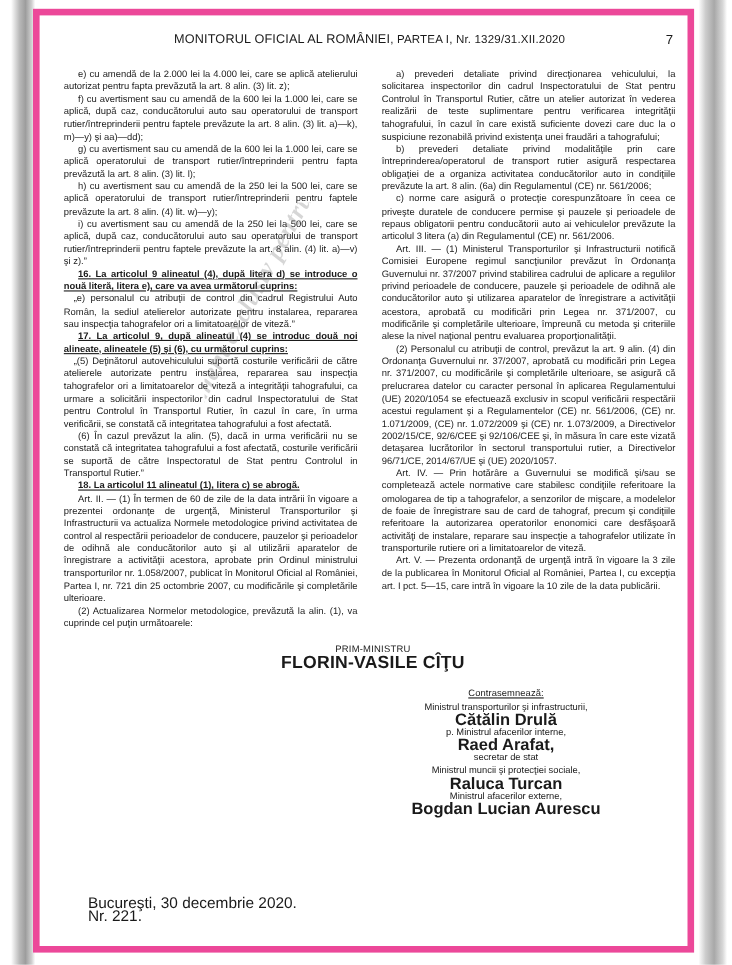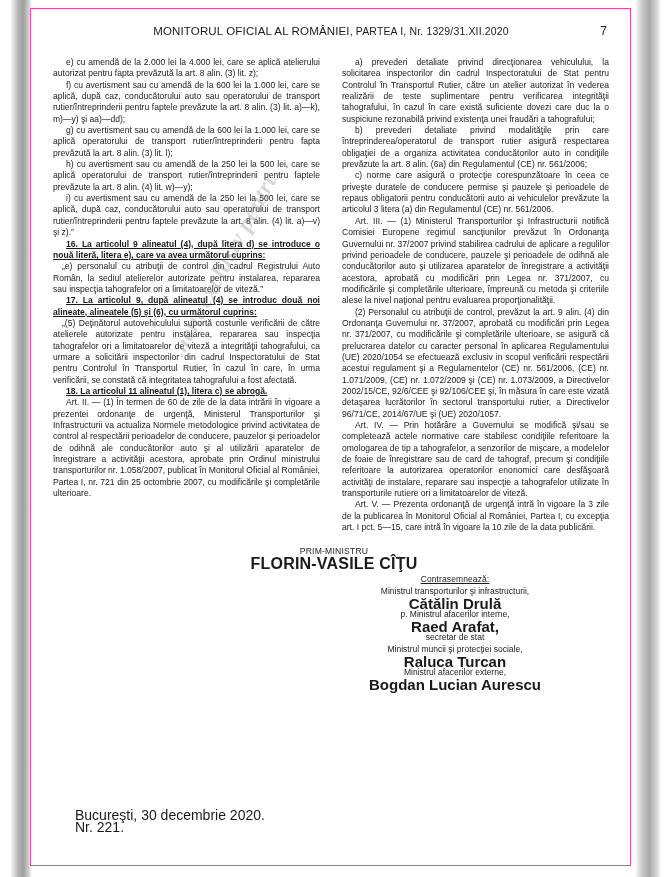--- a/index.html
+++ b/index.html
@@ -29,21 +29,21 @@
     background: linear-gradient(to right, #ffffff 0%, #cccccc 25%, #a8a8a8 55%, #d8d8d8 85%, #ffffff 100%); }
 
   
   .sheet {
     position: absolute;
     left: 30px;
     top: 8px;
     width: 601px;
     height: 858px;
     background: #ffffff;
-    border: 1px solid #ec4899;
+    border: 6px solid #ec4899;
     box-sizing: border-box;
     z-index: 1;
   }
 
   .page-inner {
     position: absolute;
     left: 22px;
     top: 16px;
     width: 556px;
     height: 826px;
@@ -103,21 +103,21 @@
   .pm-block {
     text-align: center;
     font-size: 8.6px;
     line-height: 11.5px;
     padding-left: 6px;
   }
   .pm-role  { letter-spacing: 0.2px; }
   .pm-name  { font-weight: bold; font-size: 16px; letter-spacing: 0.2px; }
 
   .counter-block {
-    margin-top: 5px;
+    margin-top: 17px;
     padding-left: 248px;
     text-align: center;
     font-size: 8.5px;
     line-height: 11.6px;
   }
   .counter-head {
     text-decoration: underline;
     letter-spacing: 0.1px;
   }
   .counter-block .role { }
@@ -179,22 +179,24 @@
       <div class="col">
         <p>e) cu amendă de la 2.000 lei la 4.000 lei, care se aplică atelierului autorizat pentru fapta prevăzută la art. 8 alin. (3) lit. z);</p>
         <p>f) cu avertisment sau cu amendă de la 600 lei la 1.000 lei, care se aplică, după caz, conducătorului auto sau operatorului de transport rutier/întreprinderii pentru faptele prevăzute la art. 8 alin. (3) lit. a)—k), m)—y) şi aa)—dd);</p>
         <p>g) cu avertisment sau cu amendă de la 600 lei la 1.000 lei, care se aplică operatorului de transport rutier/întreprinderii pentru fapta prevăzută la art. 8 alin. (3) lit. l);</p>
         <p>h) cu avertisment sau cu amendă de la 250 lei la 500 lei, care se aplică operatorului de transport rutier/întreprinderii pentru faptele prevăzute la art. 8 alin. (4) lit. w)—y);</p>
         <p>i) cu avertisment sau cu amendă de la 250 lei la 500 lei, care se aplică, după caz, conducătorului auto sau operatorului de transport rutier/întreprinderii pentru faptele prevăzute la art. 8 alin. (4) lit. a)—v) şi z).”</p>
         <p class="b">16. La articolul 9 alineatul (4), după litera d) se introduce o nouă literă, litera e), care va avea următorul cuprins:</p>
         <p class="quote">„e) personalul cu atribuţii de control din cadrul Registrului Auto Român, la sediul atelierelor autorizate pentru instalarea, repararea sau inspecţia tahografelor ori a limitatoarelor de viteză.”</p>
         <p class="b">17. La articolul 9, după alineatul (4) se introduc două noi alineate, alineatele (5) şi (6), cu următorul cuprins:</p>
         <p class="quote">„(5) Deţinătorul autovehiculului suportă costurile verificării de către atelierele autorizate pentru instalarea, repararea sau inspecţia tahografelor ori a limitatoarelor de viteză a integrităţii tahografului, ca urmare a solicitării inspectorilor din cadrul Inspectoratului de Stat pentru Controlul în Transportul Rutier, în cazul în care, în urma verificării, se constată că integritatea tahografului a fost afectată.</p>
+        <p>(6) În cazul prevăzut la alin. (5), dacă in urma verificării nu se constată că integritatea tahografului a fost afectată, costurile verificării se suportă de către Inspectoratul de Stat pentru Controlul in Transportul Rutier.”</p>
         <p class="b">18. La articolul 11 alineatul (1), litera c) se abrogă.</p>
         <p>Art. II. — (1) În termen de 60 de zile de la data intrării în vigoare a prezentei ordonanţe de urgenţă, Ministerul Transporturilor şi Infrastructurii va actualiza Normele metodologice privind activitatea de control al respectării perioadelor de conducere, pauzelor şi perioadelor de odihnă ale conducătorilor auto şi al utilizării aparatelor de înregistrare a activităţii acestora, aprobate prin Ordinul ministrului transporturilor nr. 1.058/2007, publicat în Monitorul Oficial al României, Partea I, nr. 721 din 25 octombrie 2007, cu modificările şi completările ulterioare.</p>
+        <p>(2) Actualizarea Normelor metodologice, prevăzută la alin. (1), va cuprinde cel puţin următoarele:</p>
       </div>
 
       <div class="col">
         <p>a) prevederi detaliate privind direcţionarea vehiculului, la solicitarea inspectorilor din cadrul Inspectoratului de Stat pentru Controlul în Transportul Rutier, către un atelier autorizat în vederea realizării de teste suplimentare pentru verificarea integrităţii tahografului, în cazul în care există suficiente dovezi care duc la o suspiciune rezonabilă privind existenţa unei fraudări a tahografului;</p>
         <p>b) prevederi detaliate privind modalităţile prin care întreprinderea/operatorul de transport rutier asigură respectarea obligaţiei de a organiza activitatea conducătorilor auto in condiţiile prevăzute la art. 8 alin. (6a) din Regulamentul (CE) nr. 561/2006;</p>
         <p>c) norme care asigură o protecţie corespunzătoare în ceea ce priveşte duratele de conducere permise şi pauzele şi perioadele de repaus obligatorii pentru conducătorii auto ai vehiculelor prevăzute la articolul 3 litera (a) din Regulamentul (CE) nr. 561/2006.</p>
         <p>Art. III. — (1) Ministerul Transporturilor şi Infrastructurii notifică Comisiei Europene regimul sancţiunilor prevăzut în Ordonanţa Guvernului nr. 37/2007 privind stabilirea cadrului de aplicare a regulilor privind perioadele de conducere, pauzele şi perioadele de odihnă ale conducătorilor auto şi utilizarea aparatelor de înregistrare a activităţii acestora, aprobată cu modificări prin Legea nr. 371/2007, cu modificările şi completările ulterioare, împreună cu metoda şi criteriile alese la nivel naţional pentru evaluarea proporţionalităţii.</p>
         <p>(2) Personalul cu atribuţii de control, prevăzut la art. 9 alin. (4) din Ordonanţa Guvernului nr. 37/2007, aprobată cu modificări prin Legea nr. 371/2007, cu modificările şi completările ulterioare, se asigură că prelucrarea datelor cu caracter personal în aplicarea Regulamentului (UE) 2020/1054 se efectuează exclusiv in scopul verificării respectării acestui regulament şi a Regulamentelor (CE) nr. 561/2006, (CE) nr. 1.071/2009, (CE) nr. 1.072/2009 şi (CE) nr. 1.073/2009, a Directivelor 2002/15/CE, 92/6/CEE şi 92/106/CEE şi, în măsura în care este vizată detaşarea lucrătorilor în sectorul transportului rutier, a Directivelor 96/71/CE, 2014/67/UE şi (UE) 2020/1057.</p>
         <p>Art. IV. — Prin hotărâre a Guvernului se modifică şi/sau se completează actele normative care stabilesc condiţiile referitoare la omologarea de tip a tahografelor, a senzorilor de mişcare, a modelelor de foaie de înregistrare sau de card de tahograf, precum şi condiţiile referitoare la autorizarea operatorilor enonomici care desfăşoară activităţi de instalare, reparare sau inspecţie a tahografelor utilizate în transporturile rutiere ori a limitatoarelor de viteză.</p>
         <p>Art. V. — Prezenta ordonanţă de urgenţă intră în vigoare la 3 zile de la publicarea în Monitorul Oficial al României, Partea I, cu excepţia art. I pct. 5—15, care intră în vigoare la 10 zile de la data publicării.</p>

